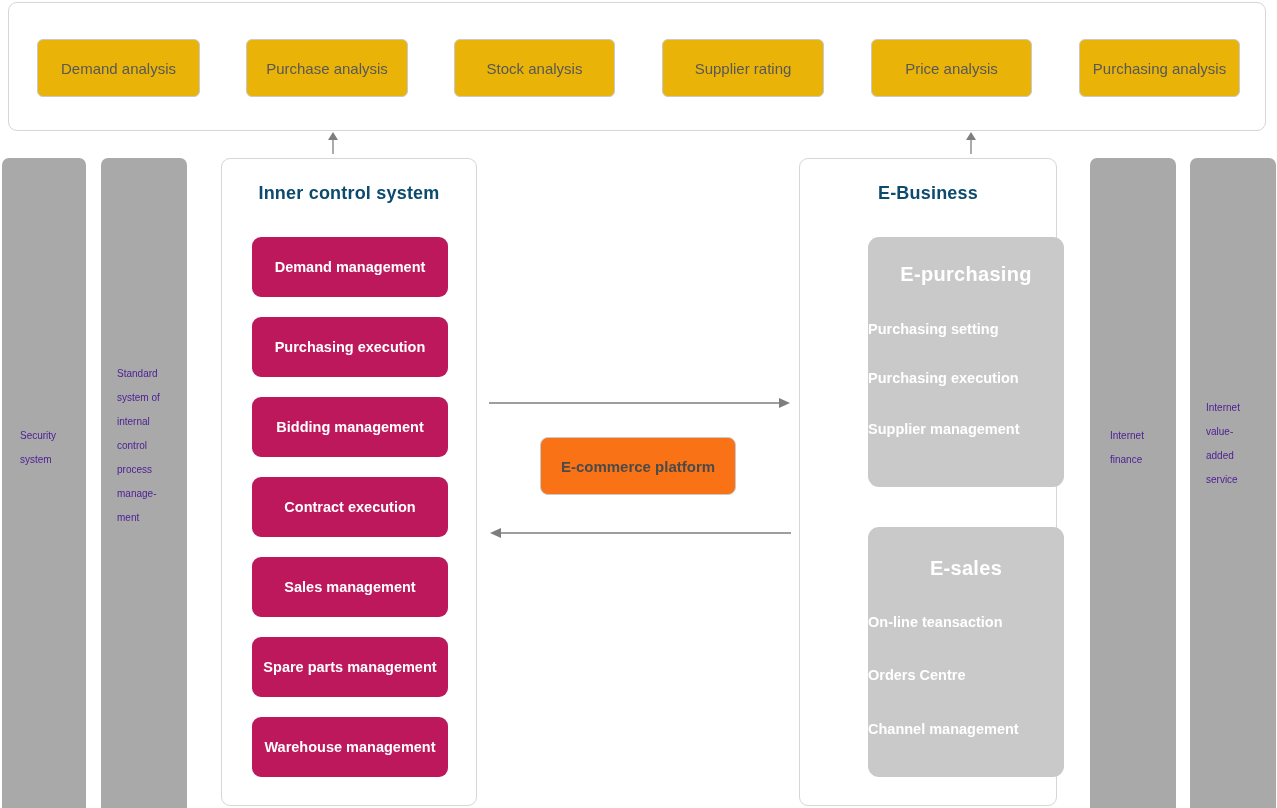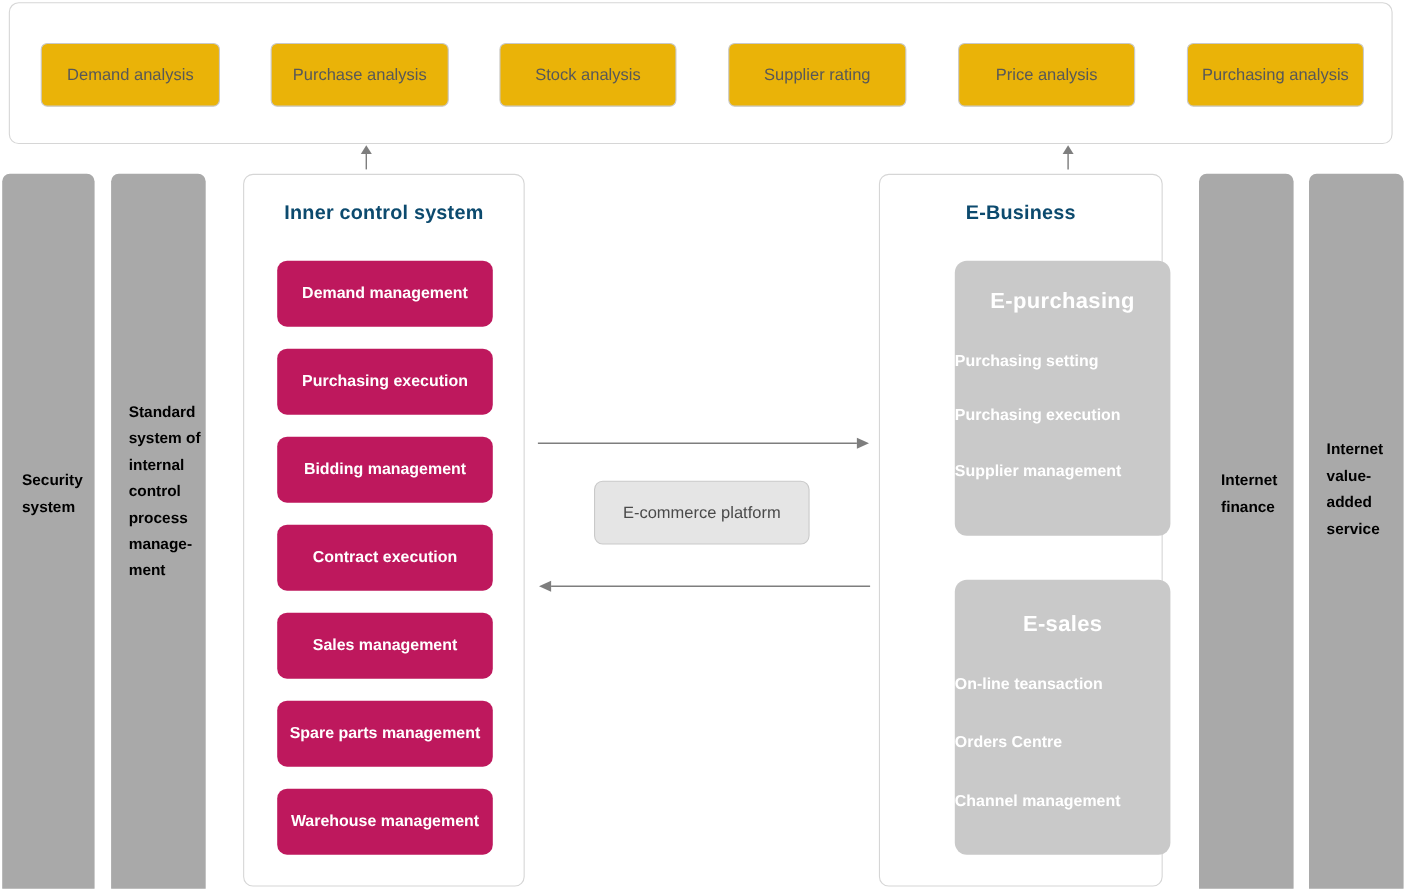--- a/index.html
+++ b/index.html
@@ -20,21 +20,21 @@
     position:absolute;top:36px;height:58px;background:#eab308;
     border:1px solid #c9c9c9;border-radius:6px;box-sizing:border-box;
     display:flex;align-items:center;justify-content:center;
     color:#585858;font-size:15px;
   }
   .bar{
     position:absolute;top:158px;height:656px;background:#a9a9a9;
     border-radius:7px;
   }
   .bar-text{
-    position:absolute;color:#000000;font-size:14px;font-weight:700;
+    position:absolute;color:#4c1d95;font-size:10px;font-weight:400;
     line-height:24px;white-space:pre-line;
   }
   .inner-item{
     position:absolute;left:30px;width:196px;height:60px;
     background:#be185d;border-radius:9px;
     display:flex;align-items:center;justify-content:center;
     color:#fff;font-size:14.5px;font-weight:600;text-align:center;
   }
   .group{
     position:absolute;left:20px;width:196px;height:250px;
@@ -43,23 +43,23 @@
   .group-title{
     position:absolute;width:100%;text-align:center;color:#fff;
     font-size:20px;font-weight:600;letter-spacing:.3px;
   }
   .group-item{
     position:absolute;width:100%;color:#fff;
     font-size:14.5px;font-weight:600;
   }
   .ecom{
     position:absolute;left:540px;top:437px;width:196px;height:58px;
-    background:#e5e5e5;border:1px solid #c9c9c9;border-radius:8px;
+    background:#f97316;border:1px solid #c9c9c9;border-radius:8px;
     box-sizing:border-box;display:flex;align-items:center;justify-content:center;
-    color:#4a4a4a;font-size:15px;
+    color:#4a4a4a;font-size:15px;font-weight:bold;
   }
   svg.arrow{position:absolute;overflow:visible}
 </style>
 </head>
 <body>
 
 <div class="panel" style="left:8px;top:2px;width:1258px;height:129px">
   <div class="abox" style="left:28px;width:163px">Demand analysis</div>
   <div class="abox" style="left:237px;width:162px">Purchase analysis</div>
   <div class="abox" style="left:445px;width:161px">Stock analysis</div>

